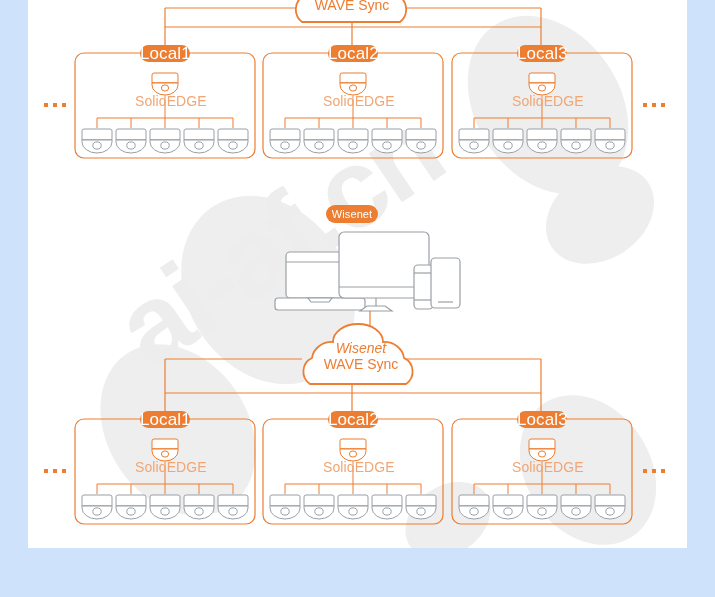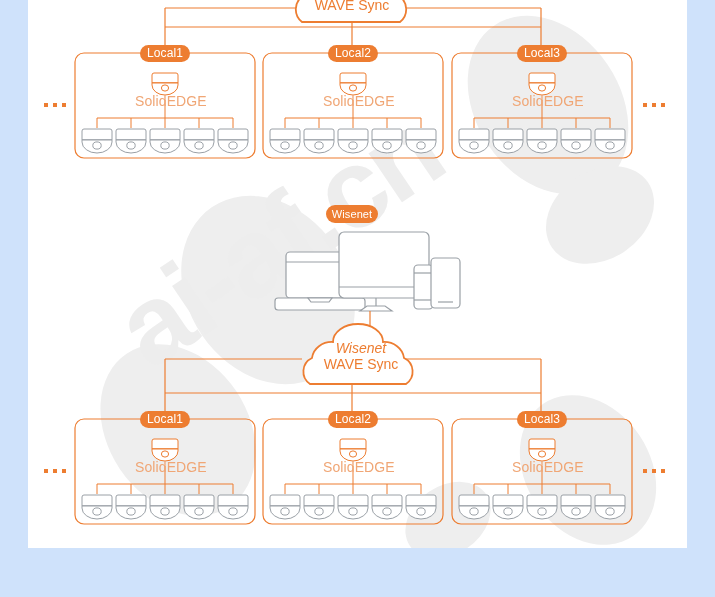--- a/index.html
+++ b/index.html
@@ -57,21 +57,21 @@
   .svg-layer { position:absolute; left:0; top:0; }
   
   .badge {
     position: absolute;
     background: #ed7d31;
     color: #ffffff;
     border-radius: 999px;
     text-align: center;
     line-height: 17px;
     height: 17px;
-    font-size: 12px;
+    font-size: 17px;
     letter-spacing: .1px;
     z-index: 6;
   }
   .badge-global {
     width: 52px;
     font-size: 11px;
     height: 18px;
     line-height: 18px;
   }
   .badge-local { width: 50px; }

